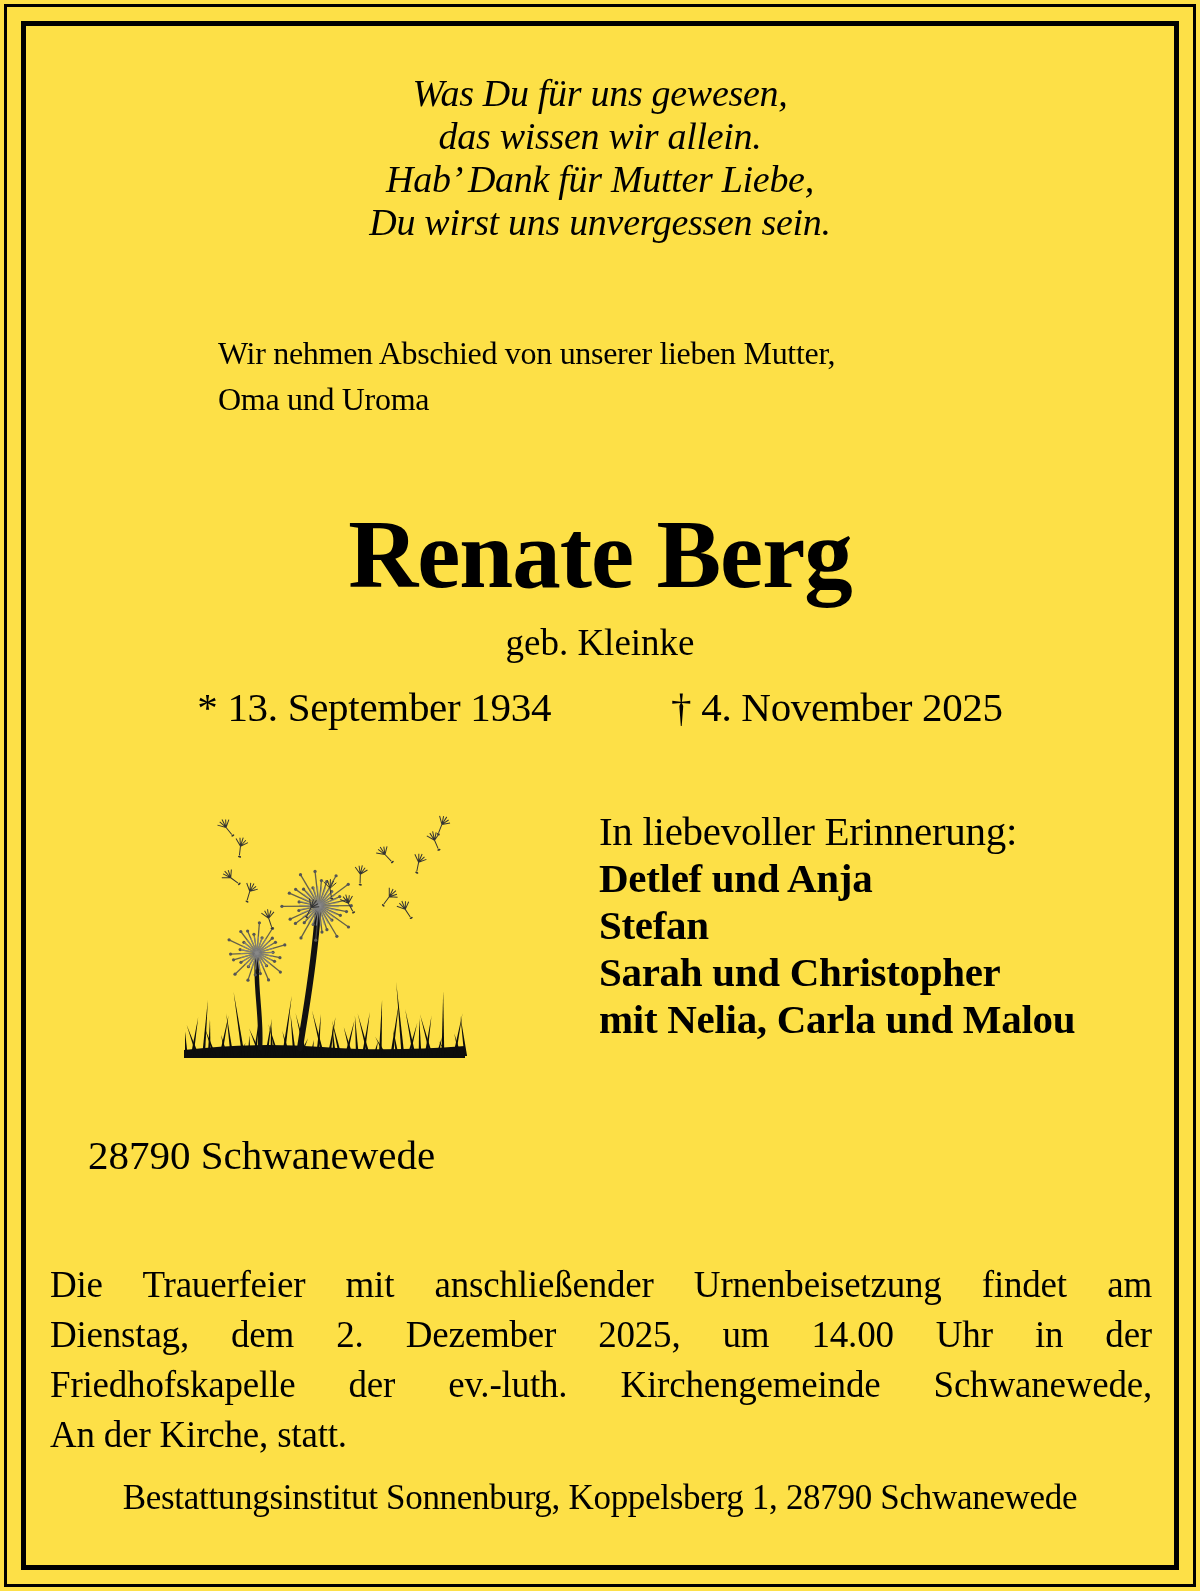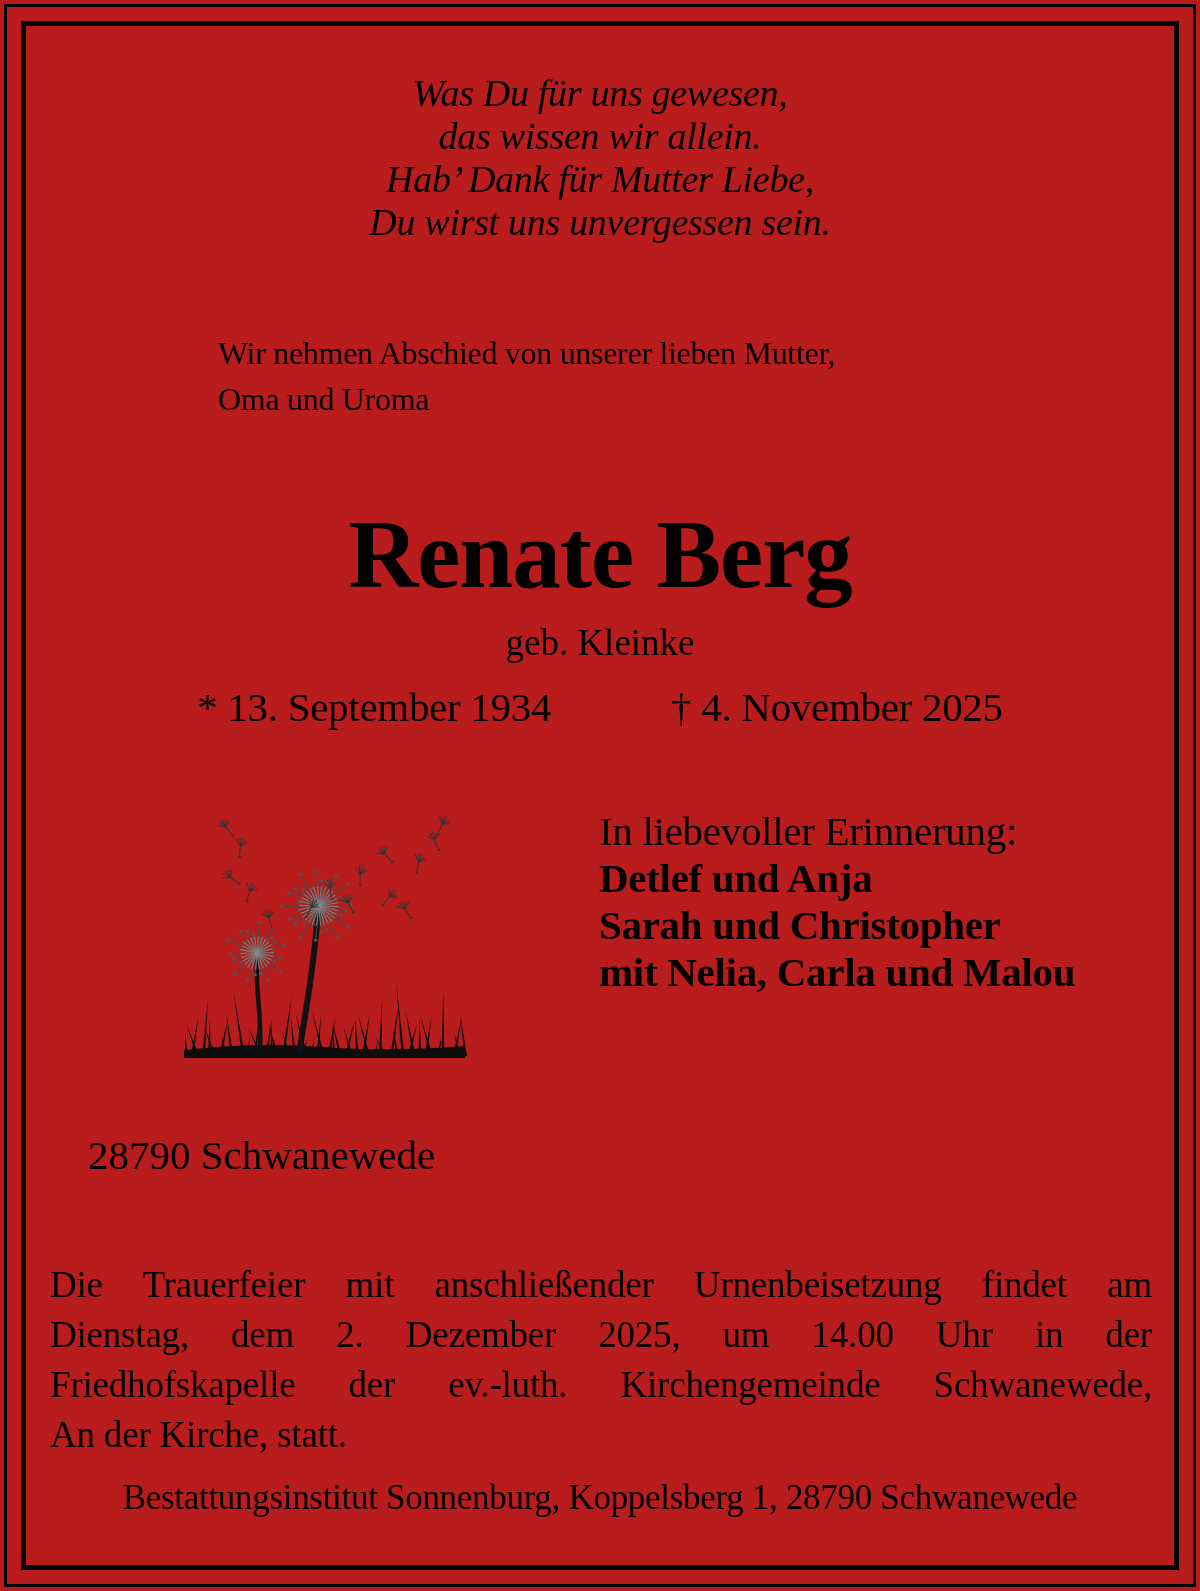--- a/index.html
+++ b/index.html
@@ -1,20 +1,20 @@
 <!DOCTYPE html>
 <html><head>
 <meta charset="utf-8">
 <style>
   html,body{margin:0;padding:0;background:#e8e8e8;}
   .page{
     position:relative;
     width:1200px;height:1591px;
     margin:0 auto;
-    background:#b91c1c;
+    background:#fde047;
     font-family:"Liberation Serif", serif;
     color:#000;
     overflow:hidden;
   }
   .outer-frame{
     position:absolute; inset:4px;
     border:3px solid #000;
     pointer-events:none;
   }
   .inner-frame{
@@ -398,20 +398,21 @@
       <g transform="translate(224,118) rotate(-25) scale(0.9)" stroke="#333" stroke-width="1.1" fill="none">
         <path d="M0,-2 L-7,-9 M0,-2 L-3,-11 M0,-2 L0.5,-12 M0,-2 L4,-10 M0,-2 L7,-8 M0,-2 L1.5,8"></path>
         <ellipse cx="2" cy="9.5" rx="1.8" ry="1" fill="#333" stroke="none"></ellipse>
       </g>
     </svg>
 
   <div class="memorial">
     <div>In liebevoller Erinnerung:</div>
     <div class="names">
       <div>Detlef und Anja</div>
+      <div>Stefan</div>
       <div>Sarah und Christopher</div>
       <div>mit Nelia, Carla und Malou</div>
     </div>
   </div>
 
   <div class="city-line">28790 Schwanewede</div>
 
   <div class="funeral-par">
     <div class="jline">Die Trauerfeier mit anschließender Urnenbeisetzung findet am</div>
     <div class="jline">Dienstag, dem 2. Dezember 2025, um 14.00 Uhr in der</div>

